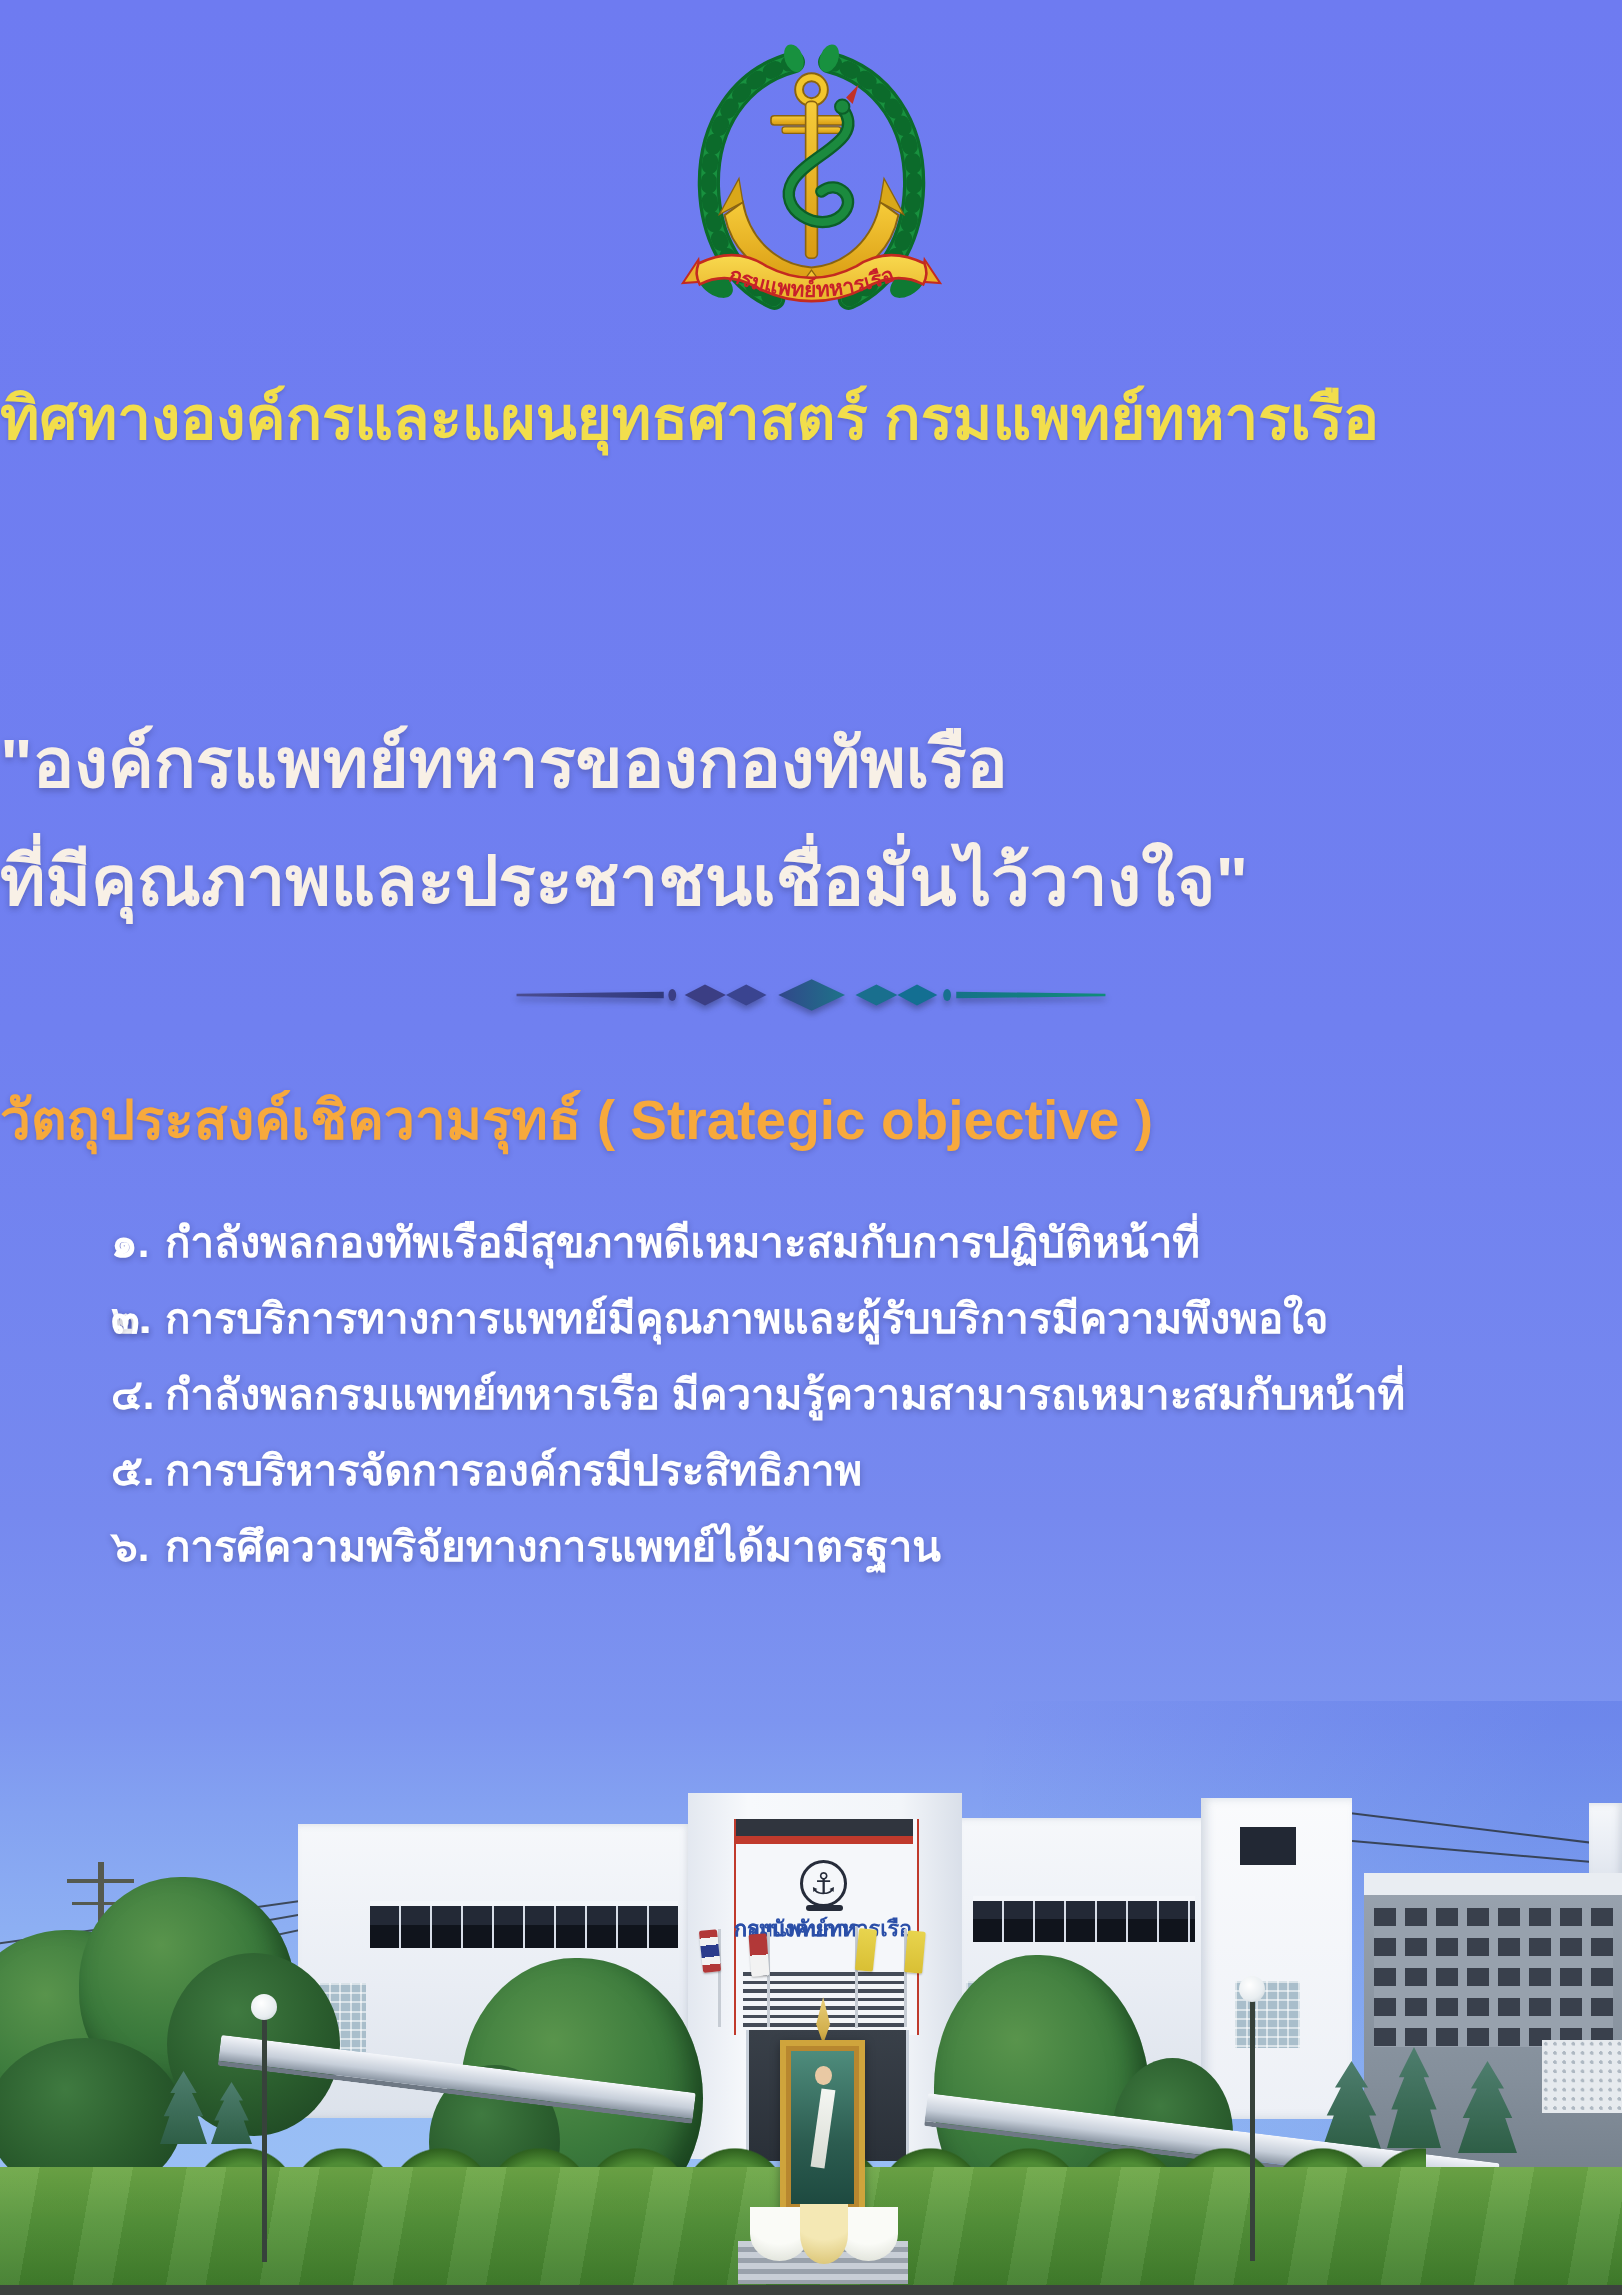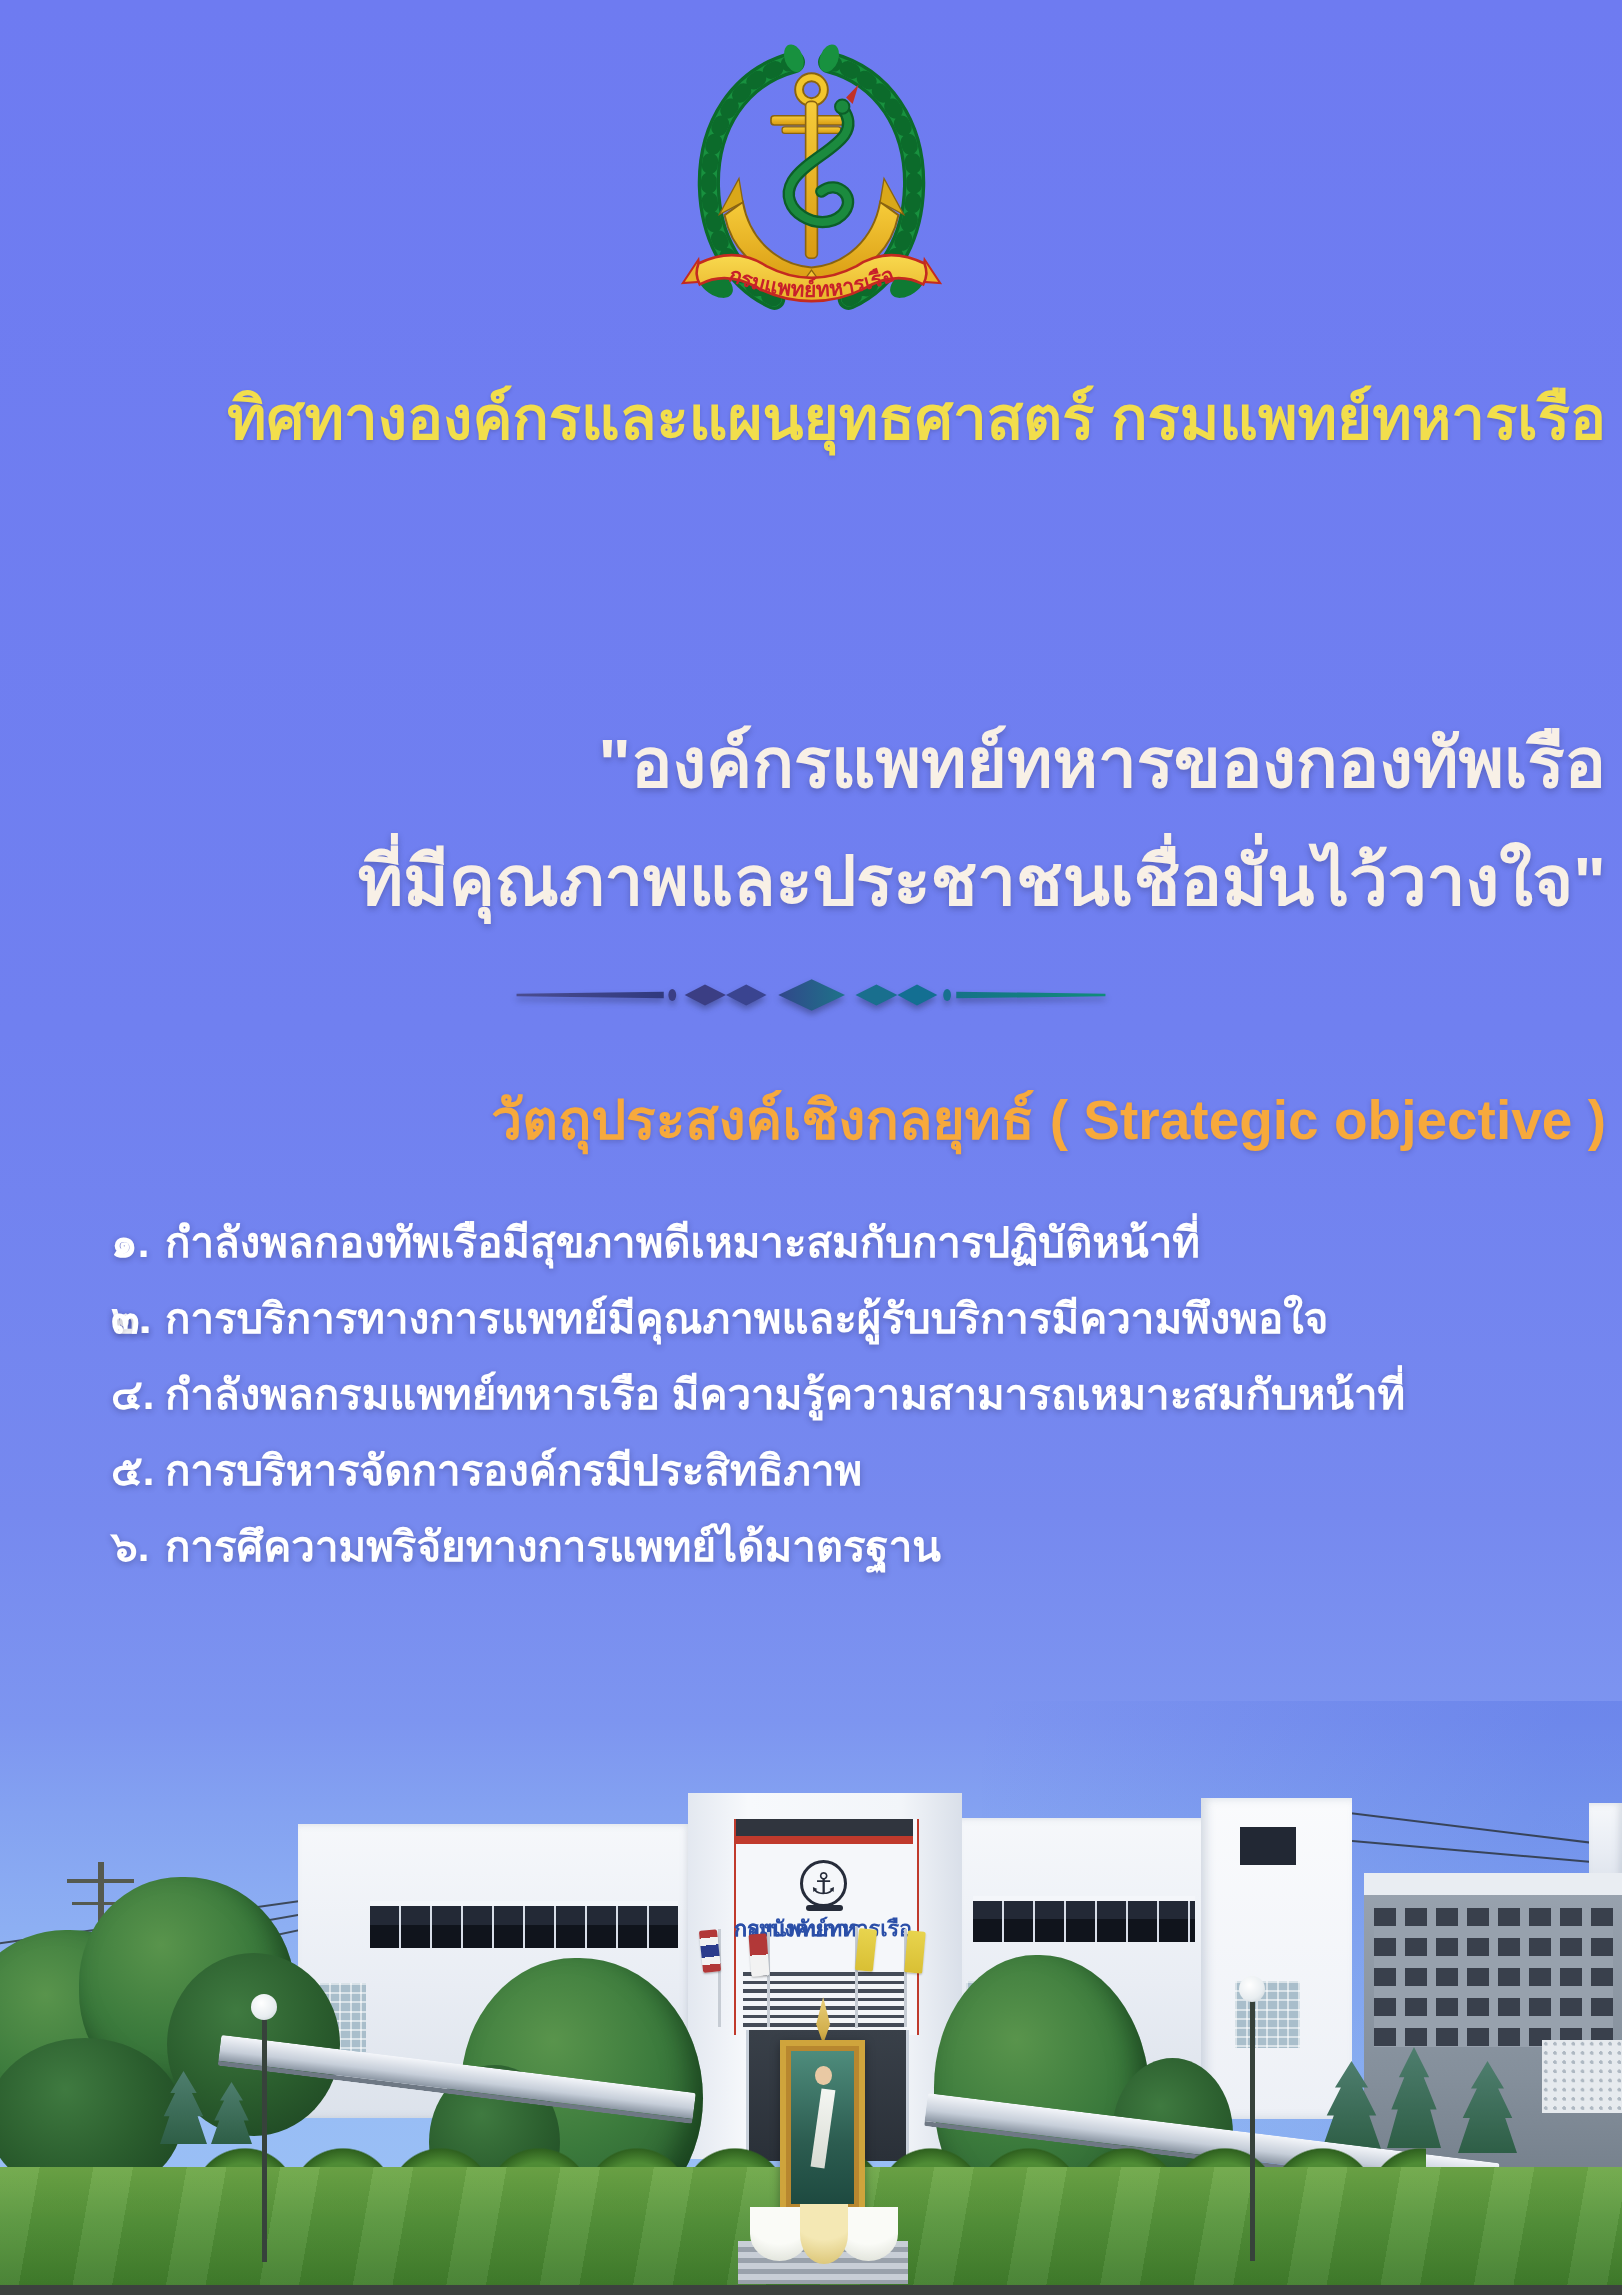--- a/index.html
+++ b/index.html
@@ -1,20 +1,20 @@
 <!DOCTYPE html>
 <html style="font-size:10.5px"><head>
 <meta charset="utf-8">
 <style>
   html,body{margin:0;padding:0;}
   body{width:1623px;height:2295px;font-family:"Liberation Sans","DejaVu Sans",sans-serif;}
   .page{position:relative;width:1623px;height:2295px;overflow:hidden;
     background:linear-gradient(180deg,#6E7BF1 0%,#7080F0 45%,#7689EF 66%,#7D95F0 75%,#84A2F1 79%,#8DAFF3 84%,#97BCF5 90%,#9CC2F6 100%);}
   
-  .center-text{position:absolute;left:0;width:1606px;text-align:right;font-weight:700;}
+  .center-text{position:absolute;left:0;width:1606px;text-align:left;font-weight:700;}
   .title-line1{top:370px;font-size:60px;line-height:98px;color:#F2DE4C;text-shadow:0 2px 3.9px rgba(40,40,90,.22);}
   .title-line2{top:472px;font-size:63px;line-height:111px;color:#F2DE4C;letter-spacing:3.9px;text-shadow:0 2px 3.9px rgba(40,40,90,.22);}
   .vision-heading{top:597px;font-size:52px;line-height:105px;color:#F7A93C;text-shadow:0 2px 5.2px rgba(40,40,90,.25);}
   .quote{top:705px;font-size:69px;line-height:118px;color:#F8F0E6;text-shadow:0 2.6px 6.5px rgba(30,30,70,.28);}
   .strategic-heading{top:1065px;font-size:55px;line-height:111px;color:#F7A93C;text-shadow:0 2px 5.2px rgba(40,40,90,.25);}
   
   .objectives{position:absolute;left:111px;top:1205px;width:1440px;color:#FFFFFF;font-size:42px;font-weight:700;text-shadow:0 2px 5.9px rgba(25,25,70,.30);}
   .objective{position:relative;padding-left:54px;}
   .obj-num{position:absolute;left:0;top:0;line-height:76px;}
   .obj-line{line-height:76px;white-space:nowrap;}
@@ -157,21 +157,21 @@
     <ellipse cx="248" cy="35" rx="6" ry="9" fill="#3B3E84"></ellipse>
     <polygon points="267,35 298,19 330,35 298,51" fill="#3B3E84"></polygon>
     <polygon points="330,35 361,19 392,35 361,51" fill="#3A4490"></polygon>
     <polygon points="410,35 461,11 512,35 461,59" fill="url(#bigD)"></polygon>
     <polygon points="528,35 560,19 592,35 560,51" fill="#196F8E"></polygon>
     <polygon points="592,35 622,19 653,35 622,51" fill="#136F92"></polygon>
     <ellipse cx="668" cy="35" rx="6" ry="9" fill="#17708F"></ellipse>
     <polygon points="682,30 910,33 910,37 682,40" fill="url(#lineR)"></polygon>
   </svg>
 
-  <div class="center-text strategic-heading">วัตถุประสงค์เชิงกลยุทธ์ ( Strategic objective )</div>
+  <div class="center-text strategic-heading">วัตถุประสงค์เชิความรุทธ์ ( Strategic objective )</div>
   <div class="objectives">
     <div class="objective">
       <span class="obj-num">๑.</span>
       <span class="obj-text"><div class="obj-line">กำลังพลกองทัพเรือมีสุขภาพดีเหมาะสมกับการปฏิบัติหน้าที่</div></span>
     </div>
 
     <div class="objective">
       <span class="obj-num">๒.</span>
       <span class="obj-text"></span>
     </div>

